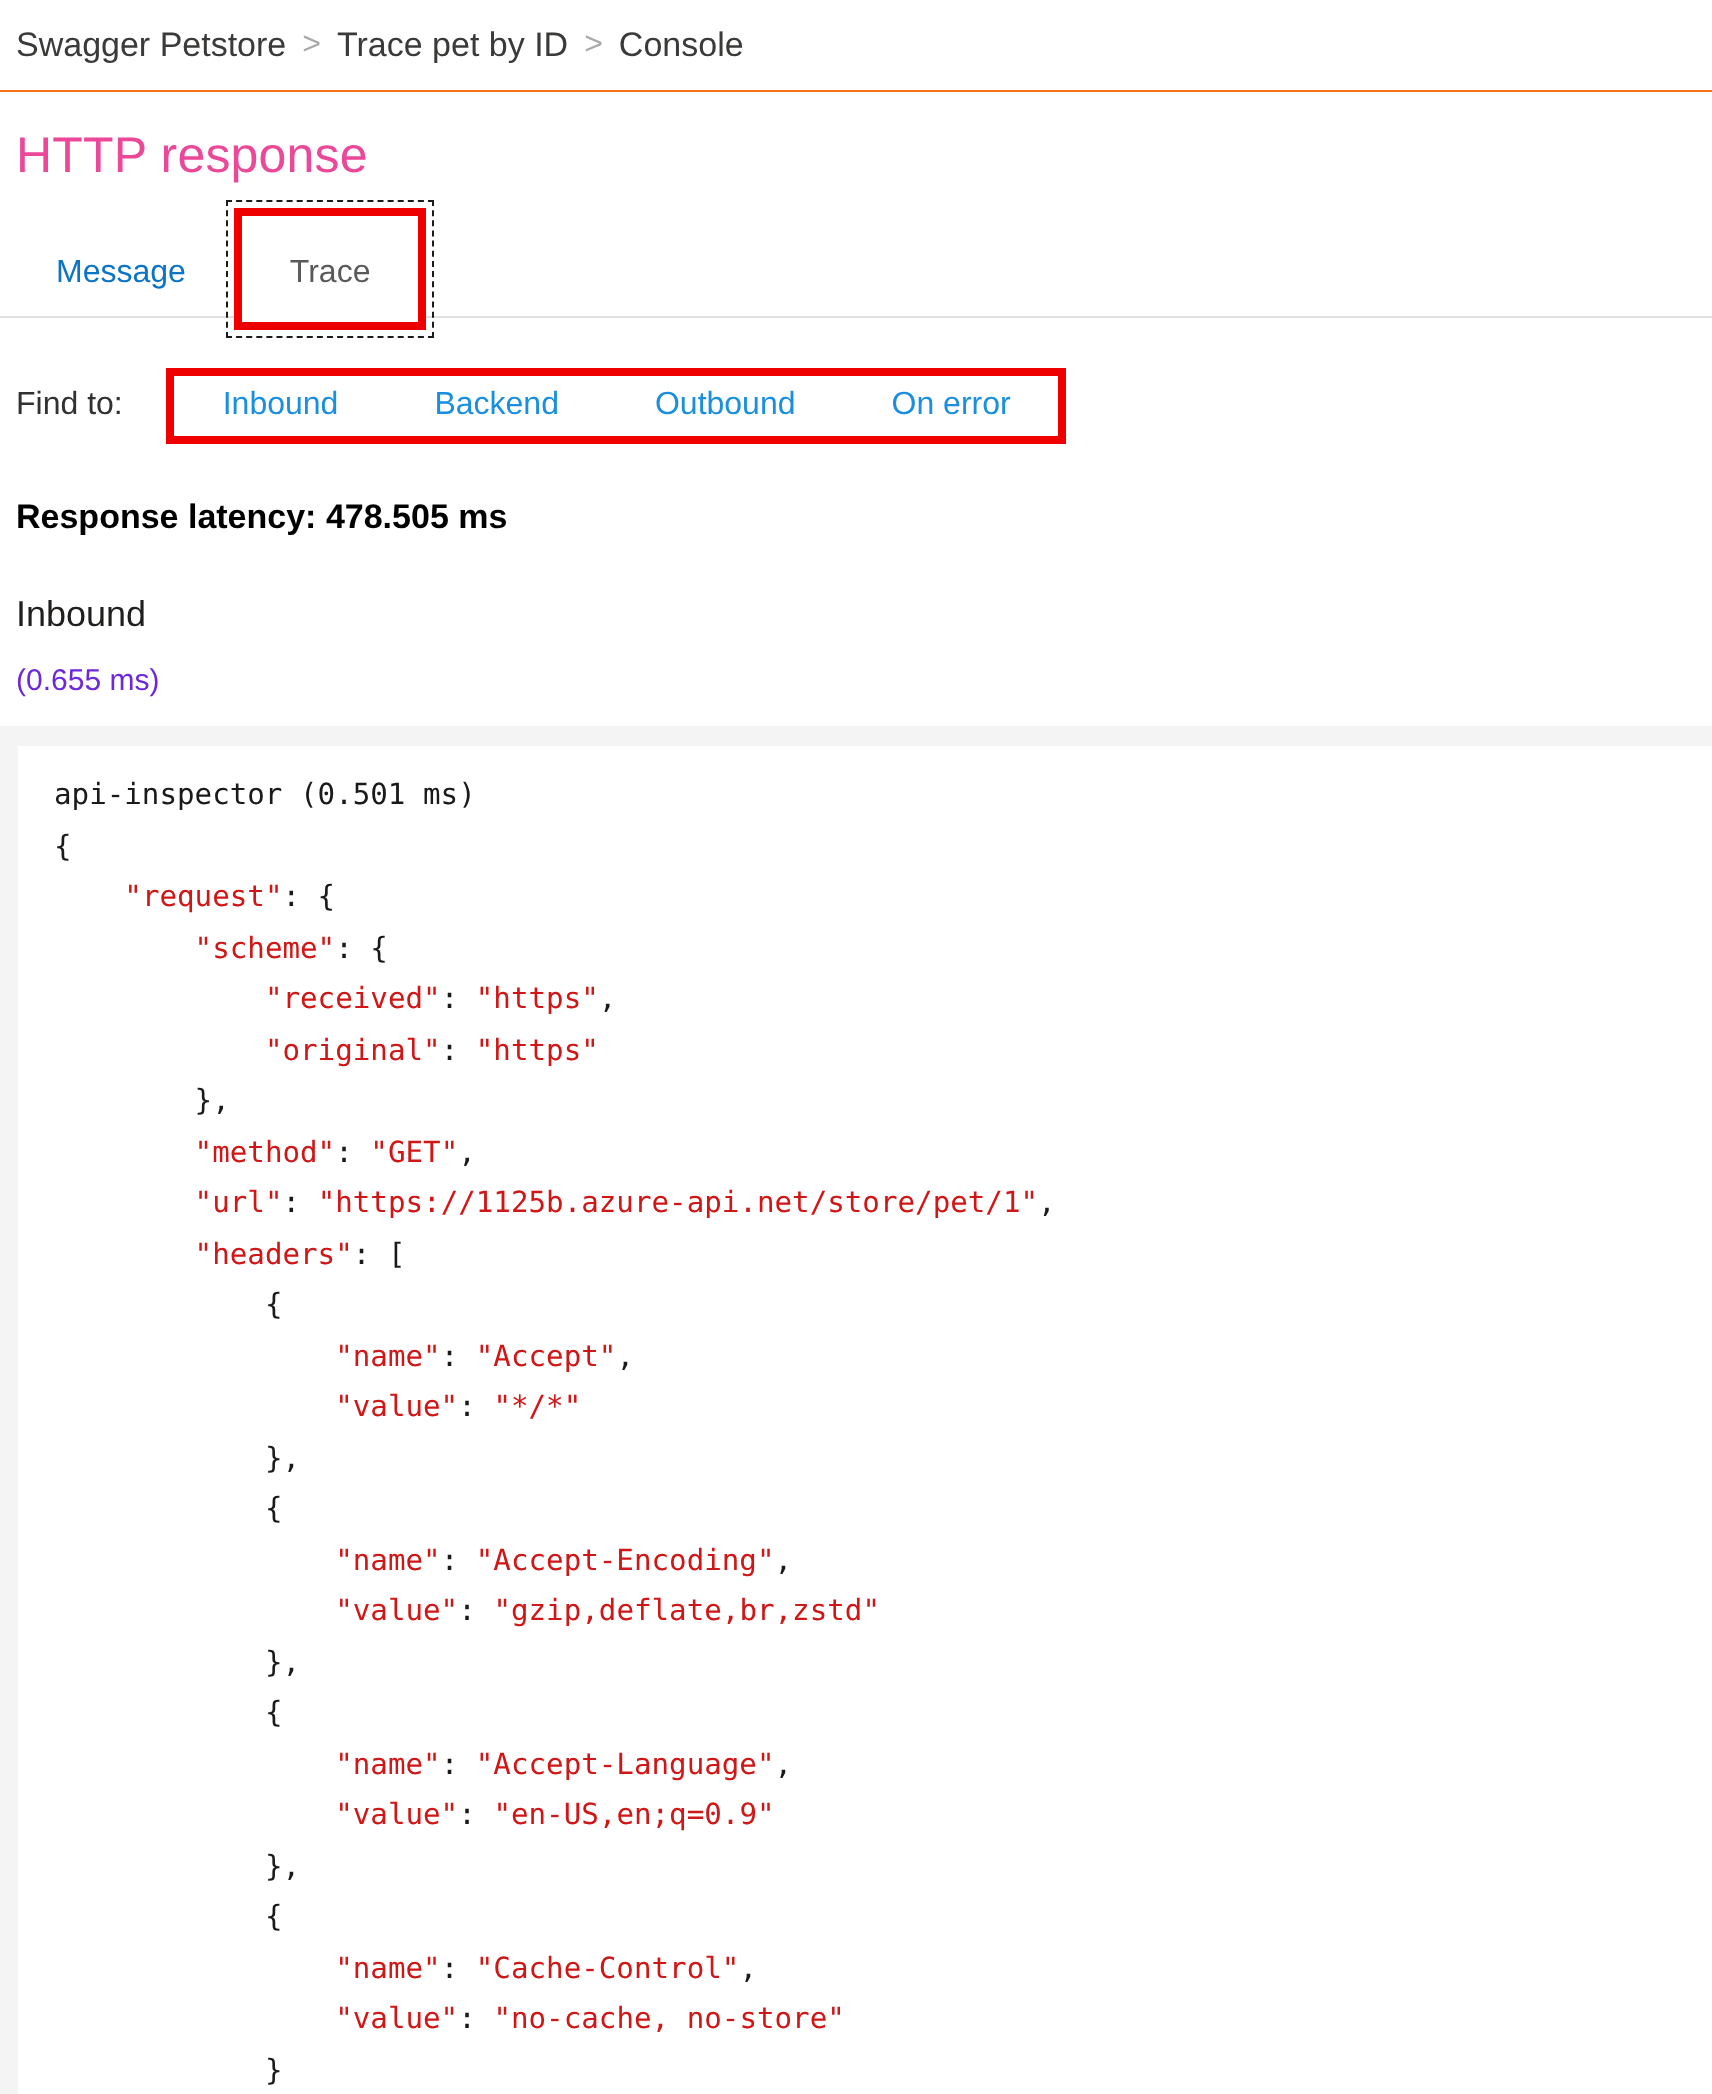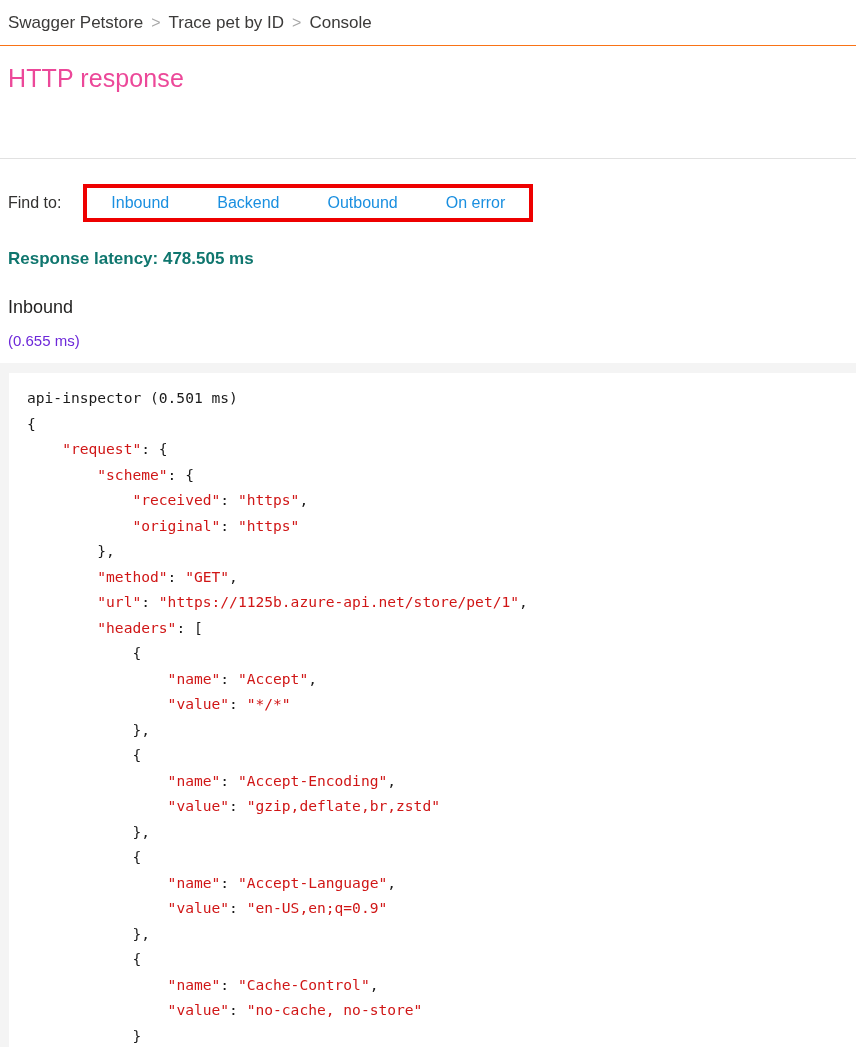--- a/index.html
+++ b/index.html
@@ -135,21 +135,21 @@
     white-space: nowrap;
   }
   .jump-link:first-child { margin-left: 2px; }
   .jump-link:last-child { margin-right: 2px; }
 
   
   .latency {
     margin: 26px 0 0 8px;
     font-size: 17px;
     font-weight: 700;
-    color: #0f766e;
+    color: #000000;
   }
 
   
   .section-title {
     margin: 28px 0 0 8px;
     font-size: 18px;
     font-weight: 400;
     color: #201f1e;
   }
   .section-time {
@@ -191,20 +191,26 @@
   <span class="crumb">Swagger Petstore</span>
   <span class="crumb-sep">&gt;</span>
   <span class="crumb">Trace pet by ID</span>
   <span class="crumb-sep">&gt;</span>
   <span class="crumb">Console</span>
 </div>
 
 <div class="page-title">HTTP response</div>
 
 <div class="tabs">
+  <button class="tab tab-message">Message</button>
+  <div class="tab-trace-wrap">
+    <div class="red-box-trace"></div>
+    <div class="focus-ring"></div>
+    <button class="tab tab-trace">Trace</button>
+  </div>
 </div>
 
 <div class="jumpto-row">
   <span class="jumpto-label">Find to:</span>
   <div class="jumpto-links">
     <a class="jump-link" href="#">Inbound</a>
     <a class="jump-link" href="#">Backend</a>
     <a class="jump-link" href="#">Outbound</a>
     <a class="jump-link" href="#">On error</a>
   </div>

